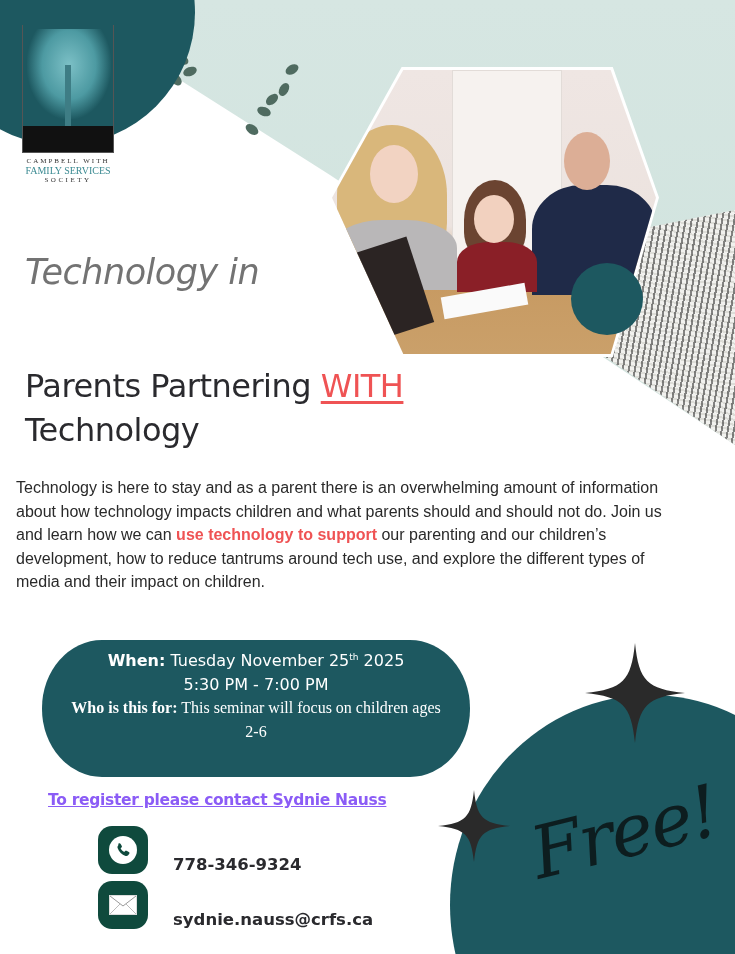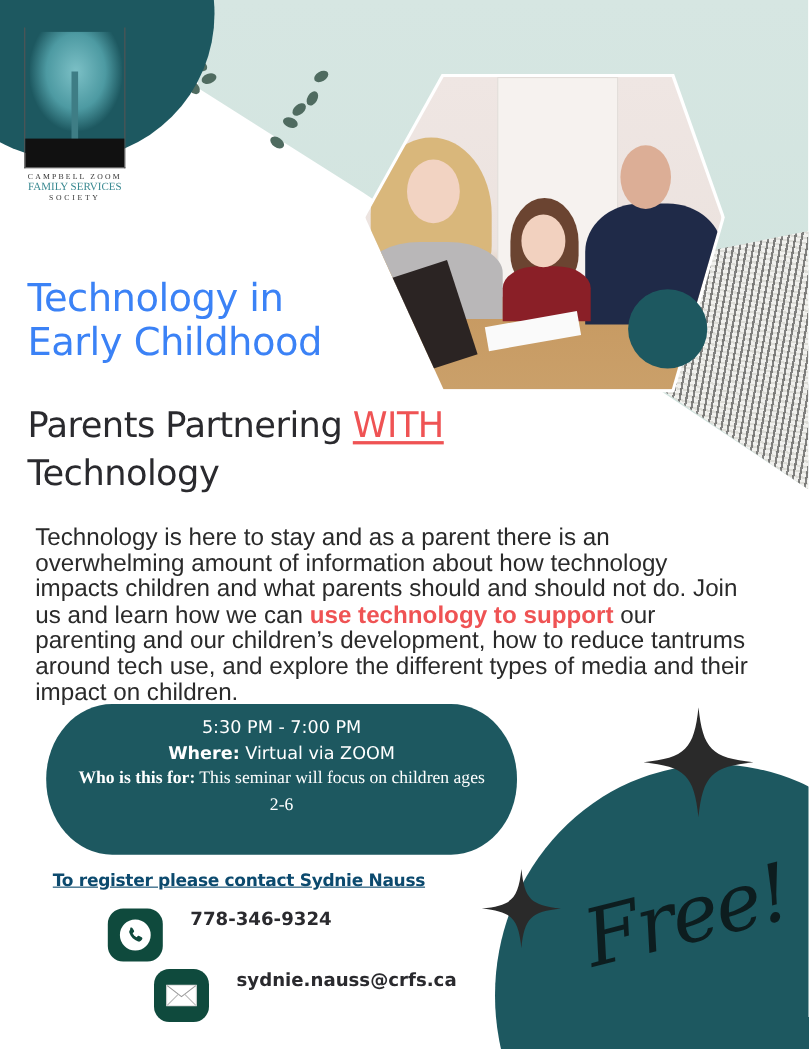--- a/index.html
+++ b/index.html
@@ -63,50 +63,50 @@
   .person-man-head { position: absolute; left: 232px; top: 62px; width: 46px; height: 58px; background: #dcae96; border-radius: 50%; }
   .person-man-body { position: absolute; left: 200px; top: 115px; width: 125px; height: 110px; background: #1f2a48; border-radius: 40% 40% 0 0; }
   .laptop { position: absolute; left: 20px; top: 175px; width: 70px; height: 90px; background: #2b2423; transform: rotate(-18deg); }
   .book { position: absolute; left: 110px; top: 220px; width: 85px; height: 22px; background: #fafafa; transform: rotate(-10deg); }
 
   .teal-dot { position: absolute; left: 571px; top: 263px; width: 72px; height: 72px; background: #1d5860; border-radius: 50%; z-index: 4; }
 
   .title-1 {
     position: absolute; left: 25px; top: 252px; z-index: 3;
     font-family: "DejaVu Sans", sans-serif; font-weight: normal;
-    font-size: 35px; line-height: 40px; color: #3b82f6; letter-spacing: -0.5px;
+    font-size: 35px; line-height: 40px; color: #737373; letter-spacing: -0.5px; font-style: italic;
   }
   .title-2 {
     position: absolute; left: 25px; top: 364px; z-index: 3; width: 640px;
     font-family: "DejaVu Sans", sans-serif; font-weight: normal;
     font-size: 32px; line-height: 44px; color: #2a2a2e; letter-spacing: -0.5px;
   }
   .title-2 .accent { color: #ef5354; text-decoration: underline; text-decoration-thickness: 3px; text-underline-offset: 4px; }
 
   .body-text {
-    position: absolute; left: 32px; top: 476px; width: 650px; z-index: 3;
-    font-family: "Liberation Sans", sans-serif; font-size: 22px; line-height: 23.5px; color: #2a2a2a;
+    position: absolute; left: 16px; top: 476px; width: 650px; z-index: 3;
+    font-family: "Liberation Sans", sans-serif; font-size: 16px; line-height: 23.5px; color: #2a2a2a;
   }
   .body-text .hl { color: #ef5354; font-weight: bold; }
 
   .info-box {
     position: absolute; left: 42px; top: 640px; width: 428px; height: 137px; z-index: 3;
     background: #1d5860; border-radius: 60px / 68px;
     color: #fff; text-align: center; padding-top: 9px;
     font-family: "DejaVu Sans", sans-serif; font-size: 16px; line-height: 23.5px;
   }
   .info-box b { font-weight: bold; }
   .info-box sup { font-size: 9px; line-height: 0; vertical-align: super; }
 
   .register-link {
     position: absolute; left: 48px; top: 791px; z-index: 3;
     font-family: "DejaVu Sans", sans-serif; font-weight: bold; font-size: 15.5px;
-    color: #0c4a6e; text-decoration: underline; letter-spacing: -0.3px;
-  }
-  .contact-row { position: absolute; left: 98px; z-index: 3; display: flex; align-items: flex-start; }
+    color: #8b5cf6; text-decoration: underline; letter-spacing: -0.3px;
+  }
+  .contact-row { position: absolute; left: 98px; z-index: 3; display: flex; align-items: flex-end; }
   .contact-icon {
     width: 50px; height: 48px; border-radius: 14px; background: #0f4a3d;
     display: flex; align-items: center; justify-content: center;
   }
   .contact-text {
     margin-left: 25px; font-family: "DejaVu Sans", sans-serif; font-weight: bold;
     font-size: 16.5px; color: #2a2a2e;
   }
 
   .free-circle {
@@ -138,21 +138,21 @@
 </div>
 
 <div class="teal-corner"></div>
 
 <div class="logo">
   <div class="logo-tree">
     <div class="logo-canopy"></div>
     <div class="logo-trunk"></div>
     <div class="logo-ground"></div>
   </div>
-  <div class="logo-line1">CAMPBELL ZOOM</div>
+  <div class="logo-line1">CAMPBELL WITH</div>
   <div class="logo-line2">FAMILY SERVICES</div>
   <div class="logo-line3">SOCIETY</div>
 </div>
 
 <div class="hex-photo">
   <div class="hex-inner">
     <div class="door"></div>
     <div class="person-woman-hair"></div>
     <div class="person-woman-body"></div>
     <div class="person-woman-face"></div>
@@ -163,49 +163,48 @@
     <div class="person-girl-face"></div>
     <div class="book"></div>
     <div class="laptop"></div>
   </div>
 </div>
 
 <div class="teal-dot"></div>
 
 <h2 class="title-1">
   <span>Technology in</span><br>
-  <span>Early Childhood</span>
 </h2>
 
 <h1 class="title-2">
   <span>Parents Partnering </span><span class="accent">WITH</span><br>
   <span>Technology</span>
 </h1>
 
 <p class="body-text"><span>Technology is here to stay and as a parent there is an overwhelming amount of information about how technology impacts children and what parents should and should not do. Join us and learn how we can </span><span class="hl">use technology  to support</span><span> our parenting and our children’s development, how to reduce tantrums around tech use, and explore the different types of media and their impact on children.</span></p>
 
 <div class="info-box">
+  <div><b>When:</b><span> Tuesday November 25</span><sup>th</sup><span> 2025</span></div>
   <div>5:30 PM - 7:00 PM</div>
-  <div><b>Where:</b><span> Virtual via ZOOM</span></div>
   <div style="padding:0 22px;font-family:Liberation Serif, serif;"><b>Who is this for:</b><span> This seminar will focus on children ages 2-6</span></div>
 </div>
 
 <a class="register-link">To register please contact Sydnie Nauss</a>
 
 <div class="contact-row" style="top:826px;">
   <div class="contact-icon">
     <svg width="30" height="30" viewBox="0 0 30 30">
       <circle cx="15" cy="15" r="14" fill="#ffffff"></circle>
       <path d="M10.5 8.5c.8-.6 1.6-.4 2 .3l1.3 2.2c.3.6.2 1.2-.3 1.6l-.9.7c.8 1.7 2 2.9 3.7 3.7l.7-.9c.4-.5 1-.6 1.6-.3l2.2 1.3c.7.4.9 1.2.3 2l-1 1.2c-.6.7-1.6.9-2.5.6-3.8-1.4-6.6-4.2-8-8-.3-.9-.1-1.9.6-2.5z" fill="#0f4a3d"></path>
     </svg>
   </div>
   <span class="contact-text">778-346-9324</span>
 </div>
 
-<div class="contact-row" style="top:881px;margin-left:42px;">
+<div class="contact-row" style="top:881px;">
   <div class="contact-icon">
     <svg width="28" height="20" viewBox="0 0 28 20">
       <rect x="0.5" y="0.5" width="27" height="19" fill="#ffffff" stroke="#dddddd"></rect>
       <path d="M1 1 L14 11 L27 1" fill="none" stroke="#999" stroke-width="1"></path>
       <path d="M1 19 L11 9 M27 19 L17 9" fill="none" stroke="#bbb" stroke-width="1"></path>
     </svg>
   </div>
   <span class="contact-text">sydnie.nauss@crfs.ca</span>
 </div>
 

